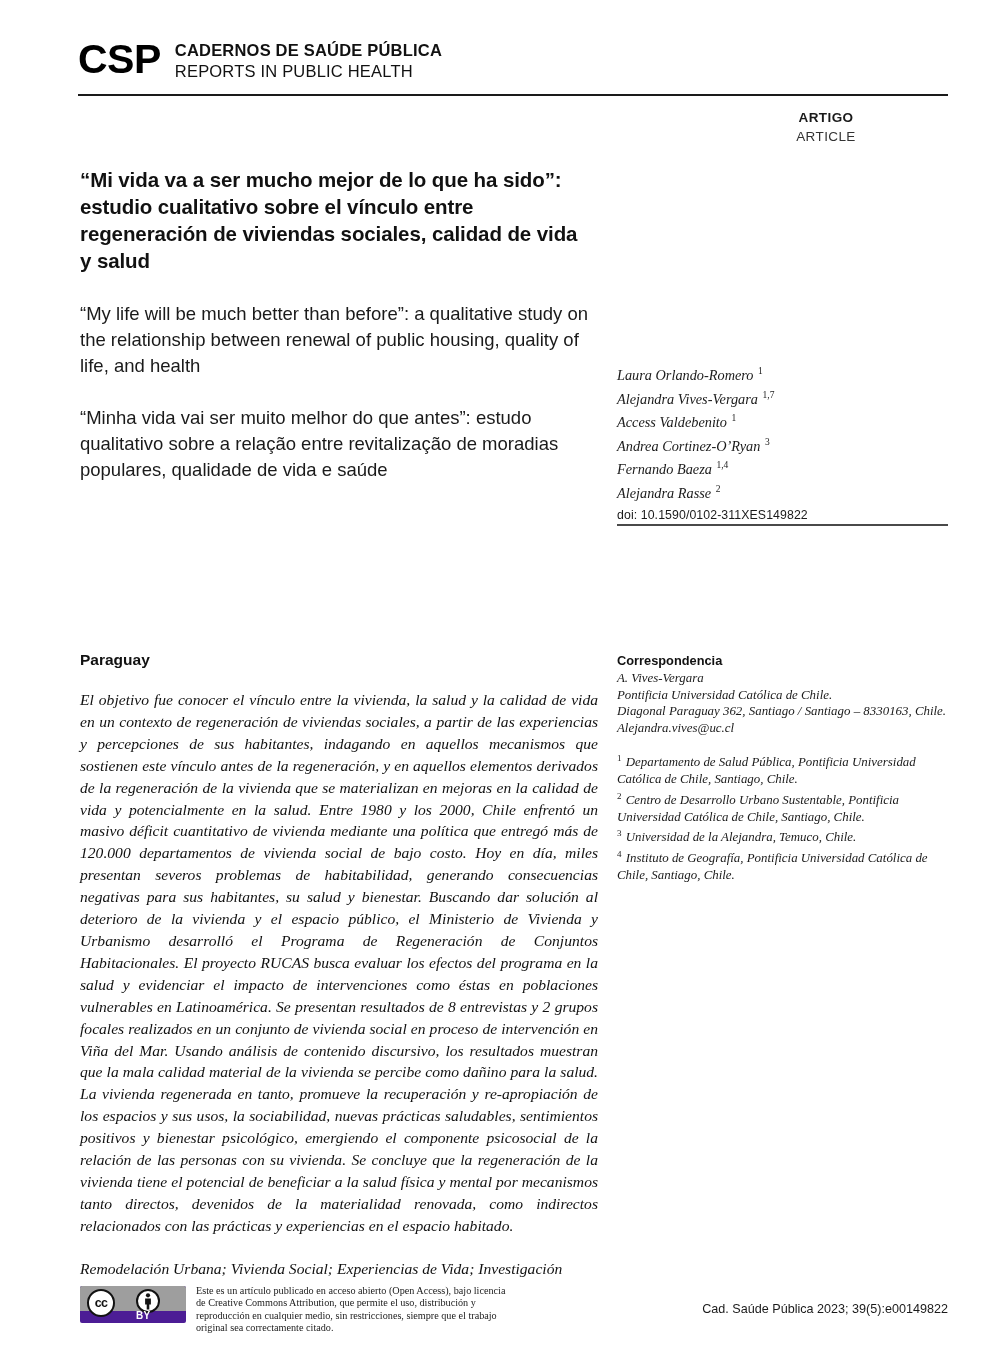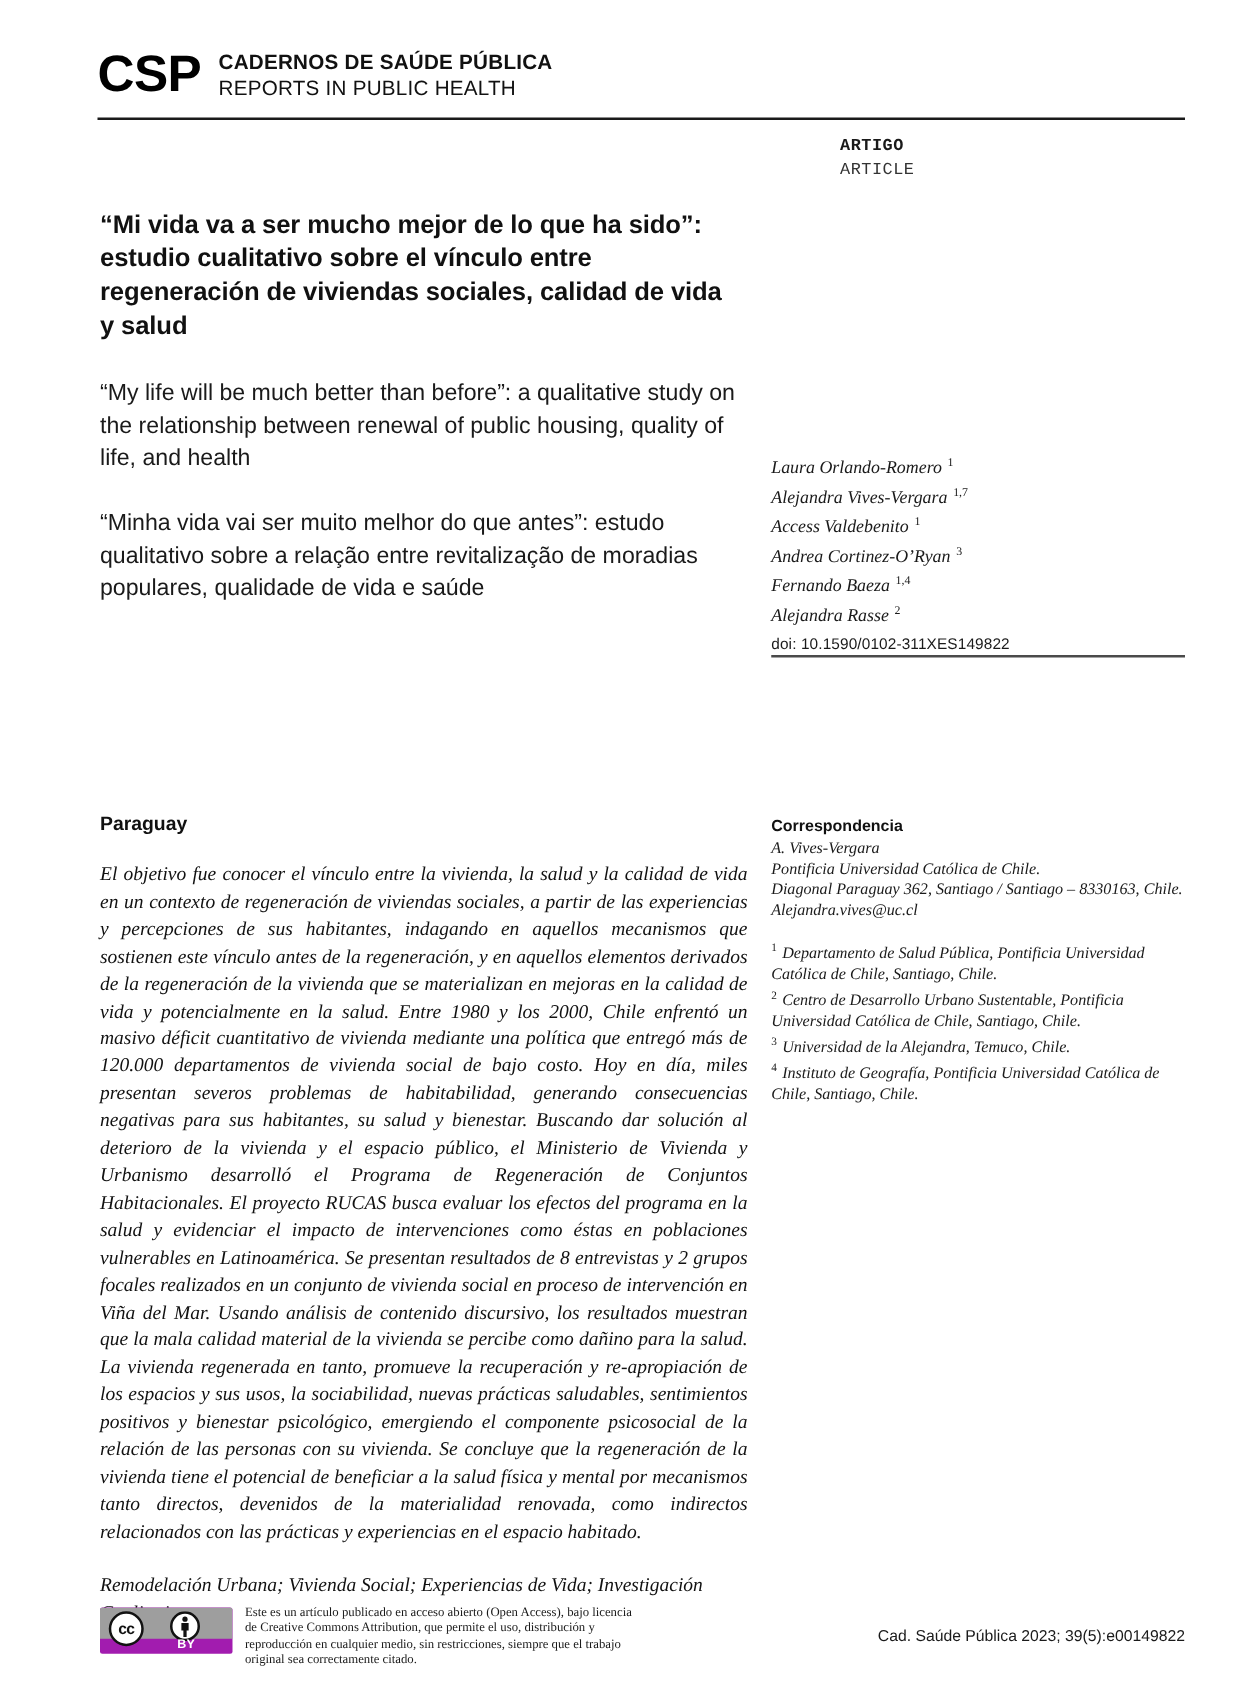--- a/index.html
+++ b/index.html
@@ -64,25 +64,24 @@
     left: 78px;
     top: 94px;
     width: 870px;
     height: 2px;
     background: #1a1a1a;
   }
 
   
   .kicker {
     position: absolute;
-    right: 76px;
+    right: 52px;
     top: 108px;
-    text-align: left;
+    text-align: center;
     width: 260px;
-    font-family: Liberation Mono, monospace;
   }
   .kicker-pt {
     font-size: 13.5px;
     font-weight: 700;
     letter-spacing: 0.4px;
     line-height: 19px;
     color: #1a1a1a;
   }
   .kicker-en {
     font-size: 13.5px;
@@ -229,21 +228,21 @@
     padding-right: 1px;
   }
 
   
   .cc-badge {
     position: absolute;
     left: 80px;
     top: 1286px;
     width: 106px;
     height: 37px;
-    background: #a21caf;
+    background: #4c1d95;
     border-radius: 2px;
     overflow: hidden;
   }
   .cc-band {
     position: absolute;
     left: 0; top: 0;
     width: 106px;
     height: 25px;
     background: #9e9e9e;
   }
@@ -271,21 +270,21 @@
     left: 56px;
     top: 3px;
     width: 24px;
     height: 24px;
   }
   .cc-by {
     position: absolute;
     left: 56px;
     top: 24px;
     width: 26px;
-    text-align: center;
+    text-align: left;
     font-family: "Liberation Sans", sans-serif;
     font-weight: 700;
     font-size: 10px;
     color: #ffffff;
     letter-spacing: 0.3px;
     line-height: 12px;
   }
 
   .license-text {
     position: absolute;

